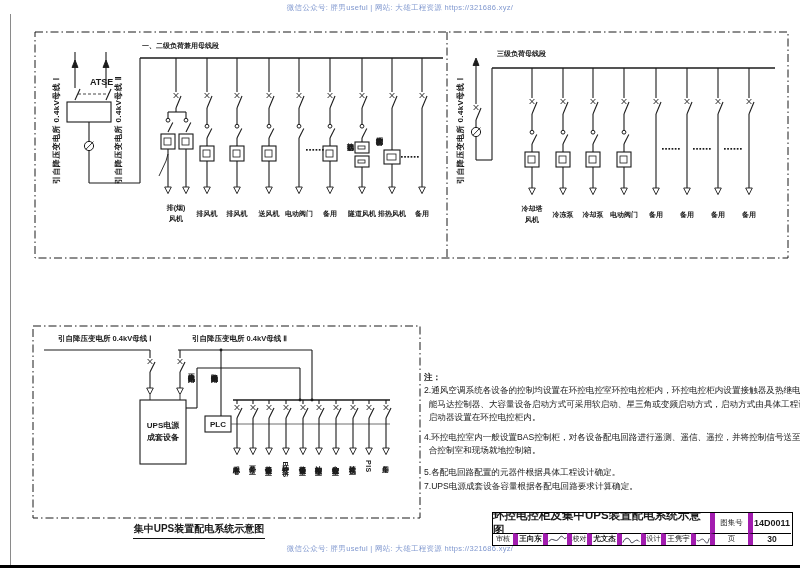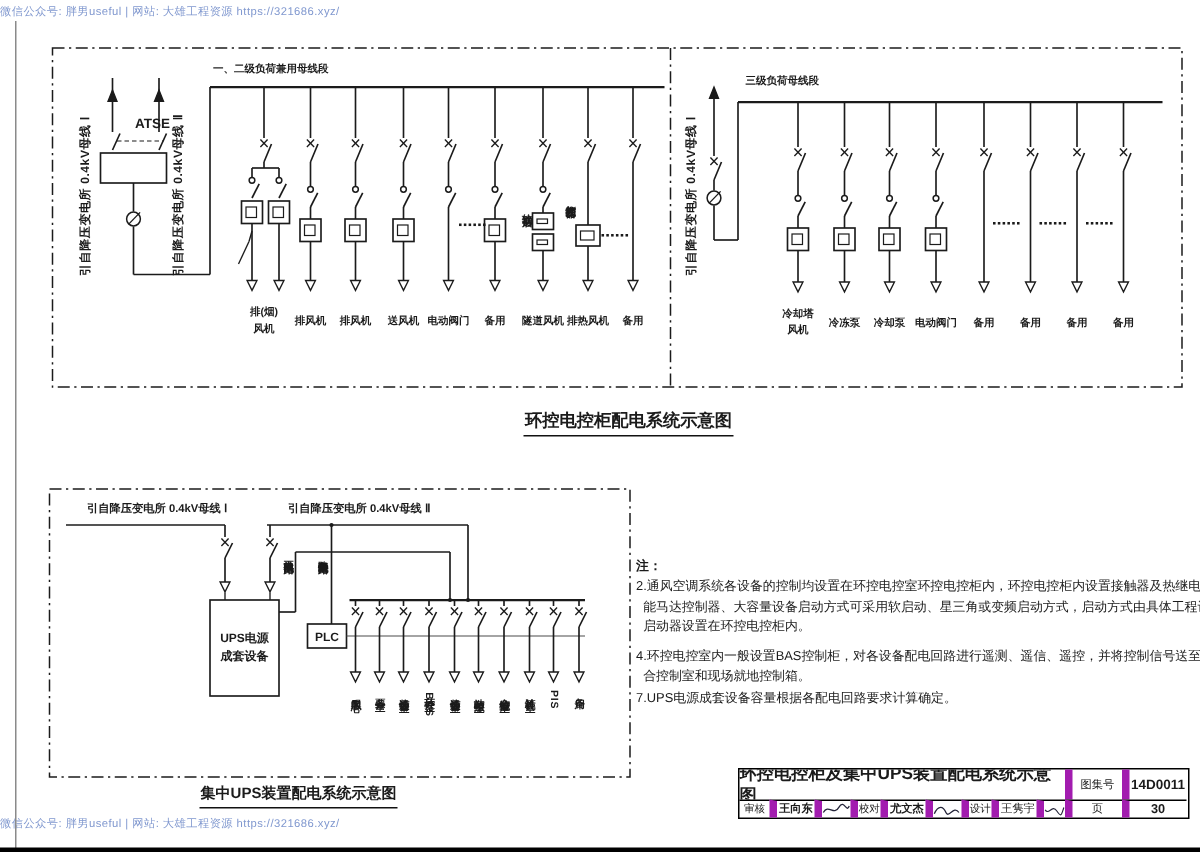--- a/index.html
+++ b/index.html
@@ -1,20 +1,20 @@
 <!DOCTYPE html>
 <html><head>
 <meta charset="utf-8">
 <style>
   html,body{margin:0;padding:0;background:#f2f2f2;}
   #page{position:relative;width:800px;height:570px;background:#ffffff;overflow:hidden;
         font-family:"Liberation Sans",sans-serif;color:#1b1b1b;}
   #wires{position:absolute;left:0;top:0;}
   .abs{position:absolute;padding-left:14px;}
-  .watermark{position:absolute;left:0;width:800px;font-size:7.5px;
+  .watermark{position:absolute;left:0;width:800px;text-align:center;font-size:7.5px;
              color:#8098cf;letter-spacing:.3px;}
   .vlabel{position:absolute;transform:rotate(-90deg);transform-origin:0 0;
           font-size:8px;font-weight:bold;white-space:nowrap;letter-spacing:.4px;}
   .vtext{position:absolute;writing-mode:vertical-rl;text-orientation:mixed;
          font-size:7px;font-weight:bold;letter-spacing:.5px;line-height:9px;}
   .buslabel{position:absolute;font-size:7px;font-weight:bold;white-space:nowrap;}
   .flabel{position:absolute;width:44px;text-align:center;font-size:7px;font-weight:bold;
           white-space:nowrap;}
   .boxtext{position:absolute;text-align:center;font-size:8px;font-weight:bold;line-height:12px;}
   .dtitle{position:absolute;text-align:center;font-weight:bold;border-bottom:1.3px solid #111;
@@ -402,40 +402,40 @@
       <div class="vtext" style="left:364px;top:460px;height:56px">PIS</div>
       <div class="vtext" style="left:381px;top:460px;height:56px">备用</div>
     </div>
 
   <div class="vlabel" style="left:51px;top:184px">引自降压变电所 0.4kV母线 Ⅰ</div>
   <div class="vlabel" style="left:113px;top:184px">引自降压变电所 0.4kV母线 Ⅱ</div>
   <div class="vlabel" style="left:455px;top:184px">引自降压变电所 0.4kV母线 Ⅰ</div>
   <div class="abs" style="left:76px;top:77px;font-size:9px;font-weight:bold">ATSE</div>
   <div class="buslabel" style="left:142px;top:41px">一、二级负荷兼用母线段</div>
   <div class="buslabel" style="left:497px;top:49px">三级负荷母线段</div>
-  <div class="dtitle" style="left:349px;top:273px;width:140px;font-size:11.5px">环控电控柜配电系统示意图</div>
 
   <div class="abs" style="left:44px;top:334px;font-size:7.5px;font-weight:bold;white-space:nowrap">引自降压变电所 0.4kV母线 Ⅰ</div>
   <div class="abs" style="left:178px;top:334px;font-size:7.5px;font-weight:bold;white-space:nowrap">引自降压变电所 0.4kV母线 Ⅱ</div>
   <div class="boxtext" style="left:141px;top:420px;width:44px">
     <div>UPS电源</div>
     <div>成套设备</div>
   </div>
   <div class="boxtext" style="left:205px;top:419px;width:26px;font-size:8px">PLC</div>
   <div class="vtext" style="left:187px;top:368px;height:46px">正常供电回路</div>
   <div class="vtext" style="left:210px;top:368px;height:46px">旁路供电回路</div>
   <div class="dtitle" style="left:133px;top:522px;width:132px;font-size:10px">集中UPS装置配电系统示意图</div>
 
   <div id="notes">
     <div class="note-line" style="font-weight:bold">注：</div>
     <div class="note-line">2.通风空调系统各设备的控制均设置在环控电控室环控电控柜内，环控电控柜内设置接触器及热继电器或智</div>
     <div class="note-line">  能马达控制器、大容量设备启动方式可采用软启动、星三角或变频启动方式，启动方式由具体工程设计确定。</div>
     <div class="note-line">  启动器设置在环控电控柜内。</div>
     <div class="note-line" style="margin-top:7px">4.环控电控室内一般设置BAS控制柜，对各设备配电回路进行遥测、遥信、遥控，并将控制信号送至车站综</div>
     <div class="note-line">  合控制室和现场就地控制箱。</div>
+    <div class="note-line" style="margin-top:8px">5.各配电回路配置的元器件根据具体工程设计确定。</div>
     <div class="note-line" style="margin-top:1px">7.UPS电源成套设备容量根据各配电回路要求计算确定。</div>
   </div>
 
   <div id="tblock">
     <div class="cell first toprow" style="left:0;top:0;width:217px;height:20px;font-size:11.5px;font-weight:bold">环控电控柜及集中UPS装置配电系统示意图</div>
     <div class="cell toprow" style="left:217px;top:0;width:38px;height:20px;font-size:7.5px">图集号</div>
     <div class="cell toprow" style="left:255px;top:0;width:43px;height:20px;font-size:9px;font-weight:bold">14D0011</div>
 
     <div class="cell first" style="left:0;top:20px;width:20px;height:11.5px;font-size:7px">审核</div>
     <div class="cell" style="left:20px;top:20px;width:30px;height:11.5px;font-size:7.5px;font-weight:bold">王向东</div>

